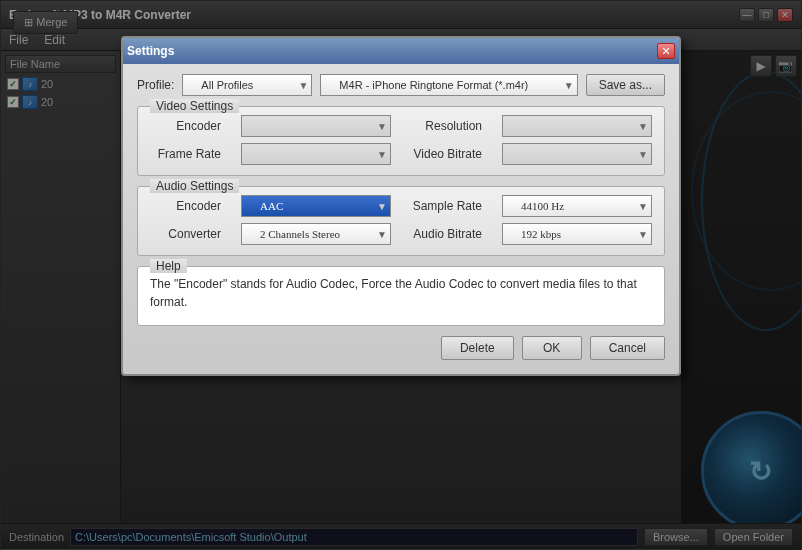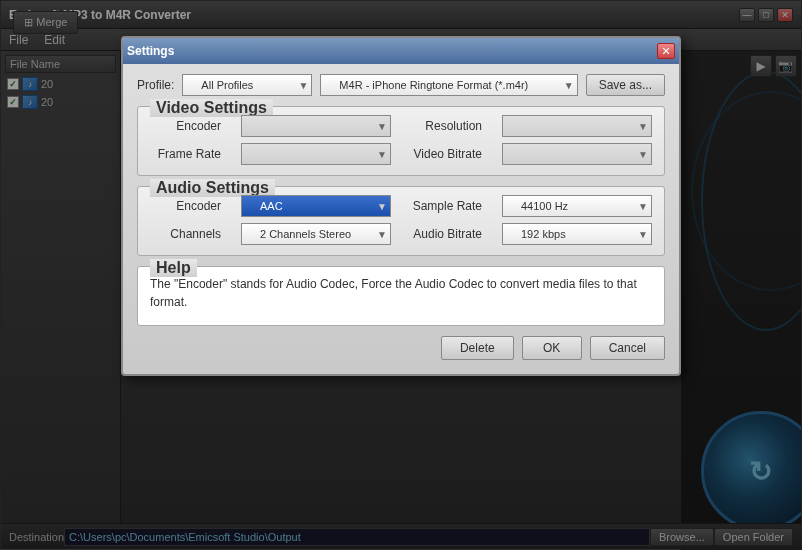--- a/index.html
+++ b/index.html
@@ -149,20 +149,21 @@
     .destination-bar {
       position: absolute;
       bottom: 0;
       left: 0;
       right: 0;
       height: 26px;
       background: linear-gradient(180deg, #3a3a3a 0%, #2a2a2a 100%);
       display: flex;
       align-items: center;
       padding: 0 8px;
+      gap: 6px;
       border-top: 1px solid #222;
     }
     .dest-label {
       color: #bbb;
       font-size: 11px;
       white-space: nowrap;
     }
     .dest-input {
       flex: 1;
       height: 18px;
@@ -299,23 +300,23 @@
       padding: 8px 12px 10px;
       margin-bottom: 10px;
       position: relative;
     }
     .settings-group-title {
       position: absolute;
       top: -8px;
       left: 12px;
       background: linear-gradient(180deg, #e8e8e8 0%, #d0d0d0 100%);
       padding: 0 6px;
-      font-size: 16px;
-      color: #333;
-      font-weight: bold;
+      font-size: 12px;
+      color: #333;
+      font-weight: normal;
     }
 
     .settings-row {
       display: flex;
       align-items: center;
       gap: 20px;
       margin-bottom: 6px;
     }
     .settings-row:last-child { margin-bottom: 0; }
 
@@ -327,20 +328,21 @@
     }
     .field-select {
       width: 150px;
       height: 22px;
       background: linear-gradient(180deg, #fff 0%, #e8e8e8 100%);
       border: 1px solid #888;
       font-size: 11px;
       padding: 0 4px;
       color: #333;
       cursor: pointer;
+      font-family: Liberation Serif, serif;
     }
     .field-select-highlighted {
       background: linear-gradient(180deg, #3a6fcc 0%, #1a4faa 100%);
       color: #fff;
     }
     .field-select-disabled {
       background: linear-gradient(180deg, #e0e0e0 0%, #d0d0d0 100%);
       color: #999;
     }
 
@@ -542,21 +544,21 @@
             </div>
             <span class="field-label">Sample Rate</span>
             <div class="select-wrapper">
               <select class="field-select">
                 <option>44100 Hz</option>
               </select>
               <span class="select-arrow">▼</span>
             </div>
           </div>
           <div class="settings-row">
-            <span class="field-label">Channels</span>
+            <span class="field-label">Converter</span>
             <div class="select-wrapper">
               <select class="field-select">
                 <option>2 Channels Stereo</option>
               </select>
               <span class="select-arrow">▼</span>
             </div>
             <span class="field-label">Audio Bitrate</span>
             <div class="select-wrapper">
               <select class="field-select">
                 <option>192 kbps</option>

